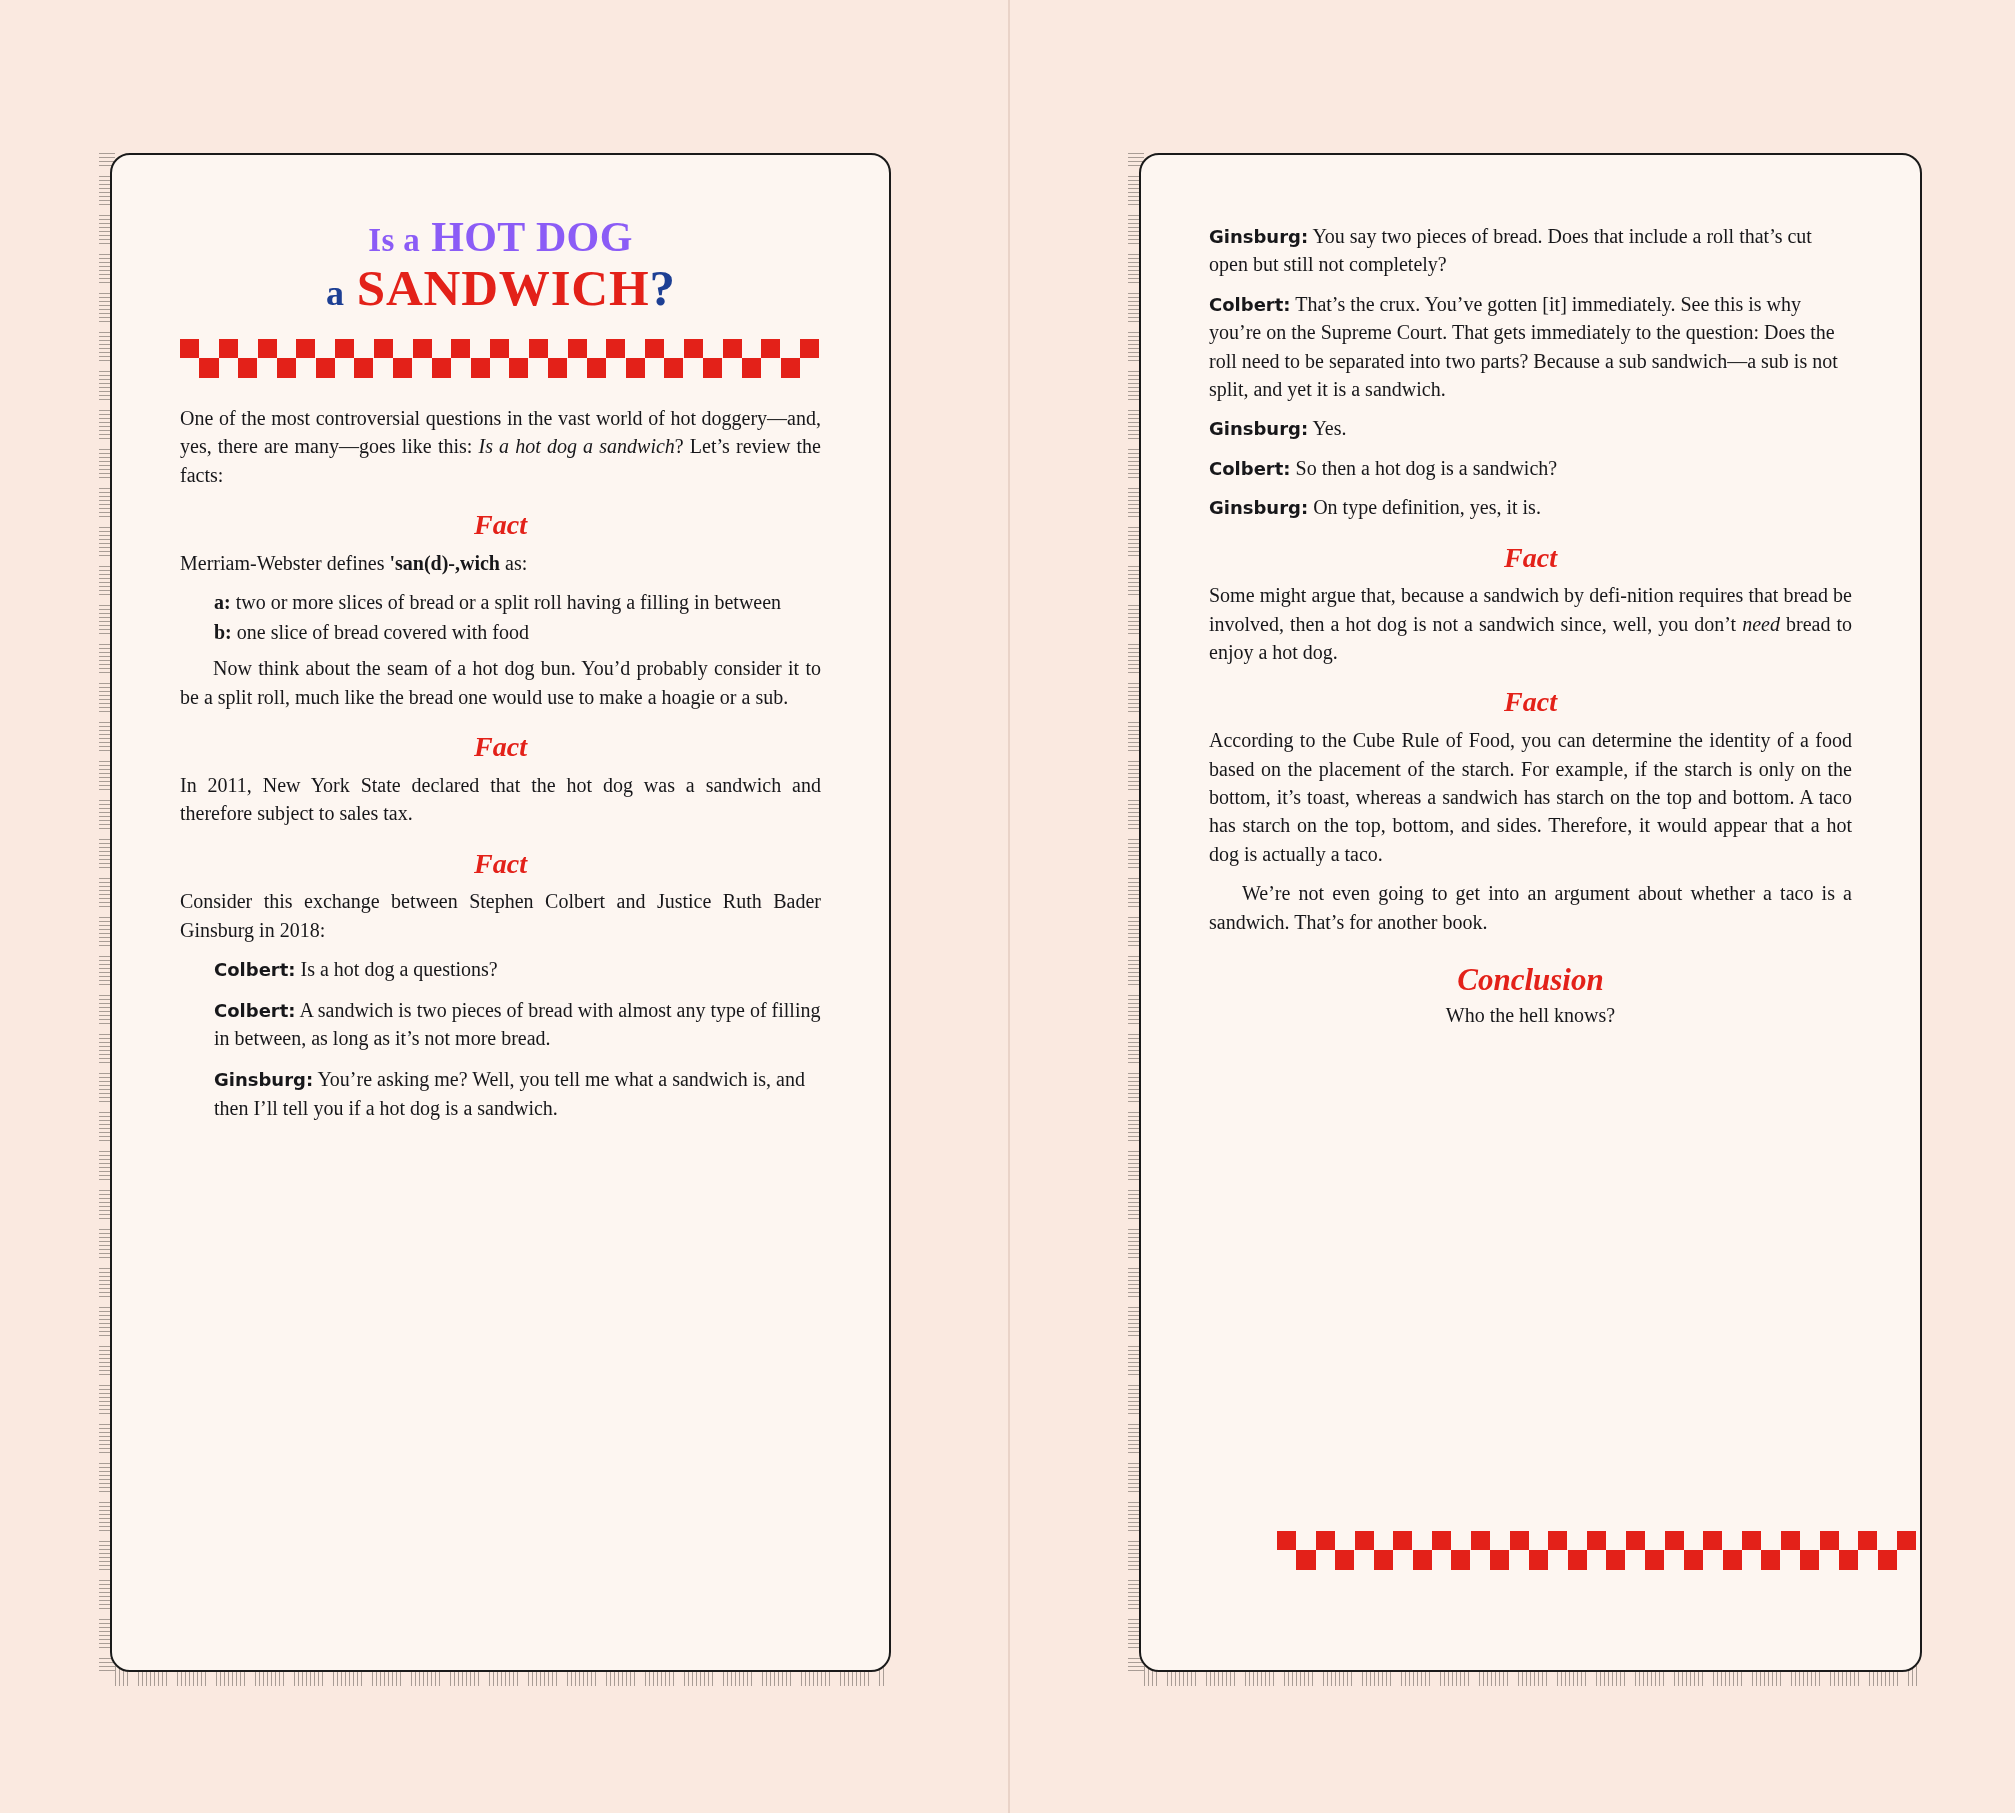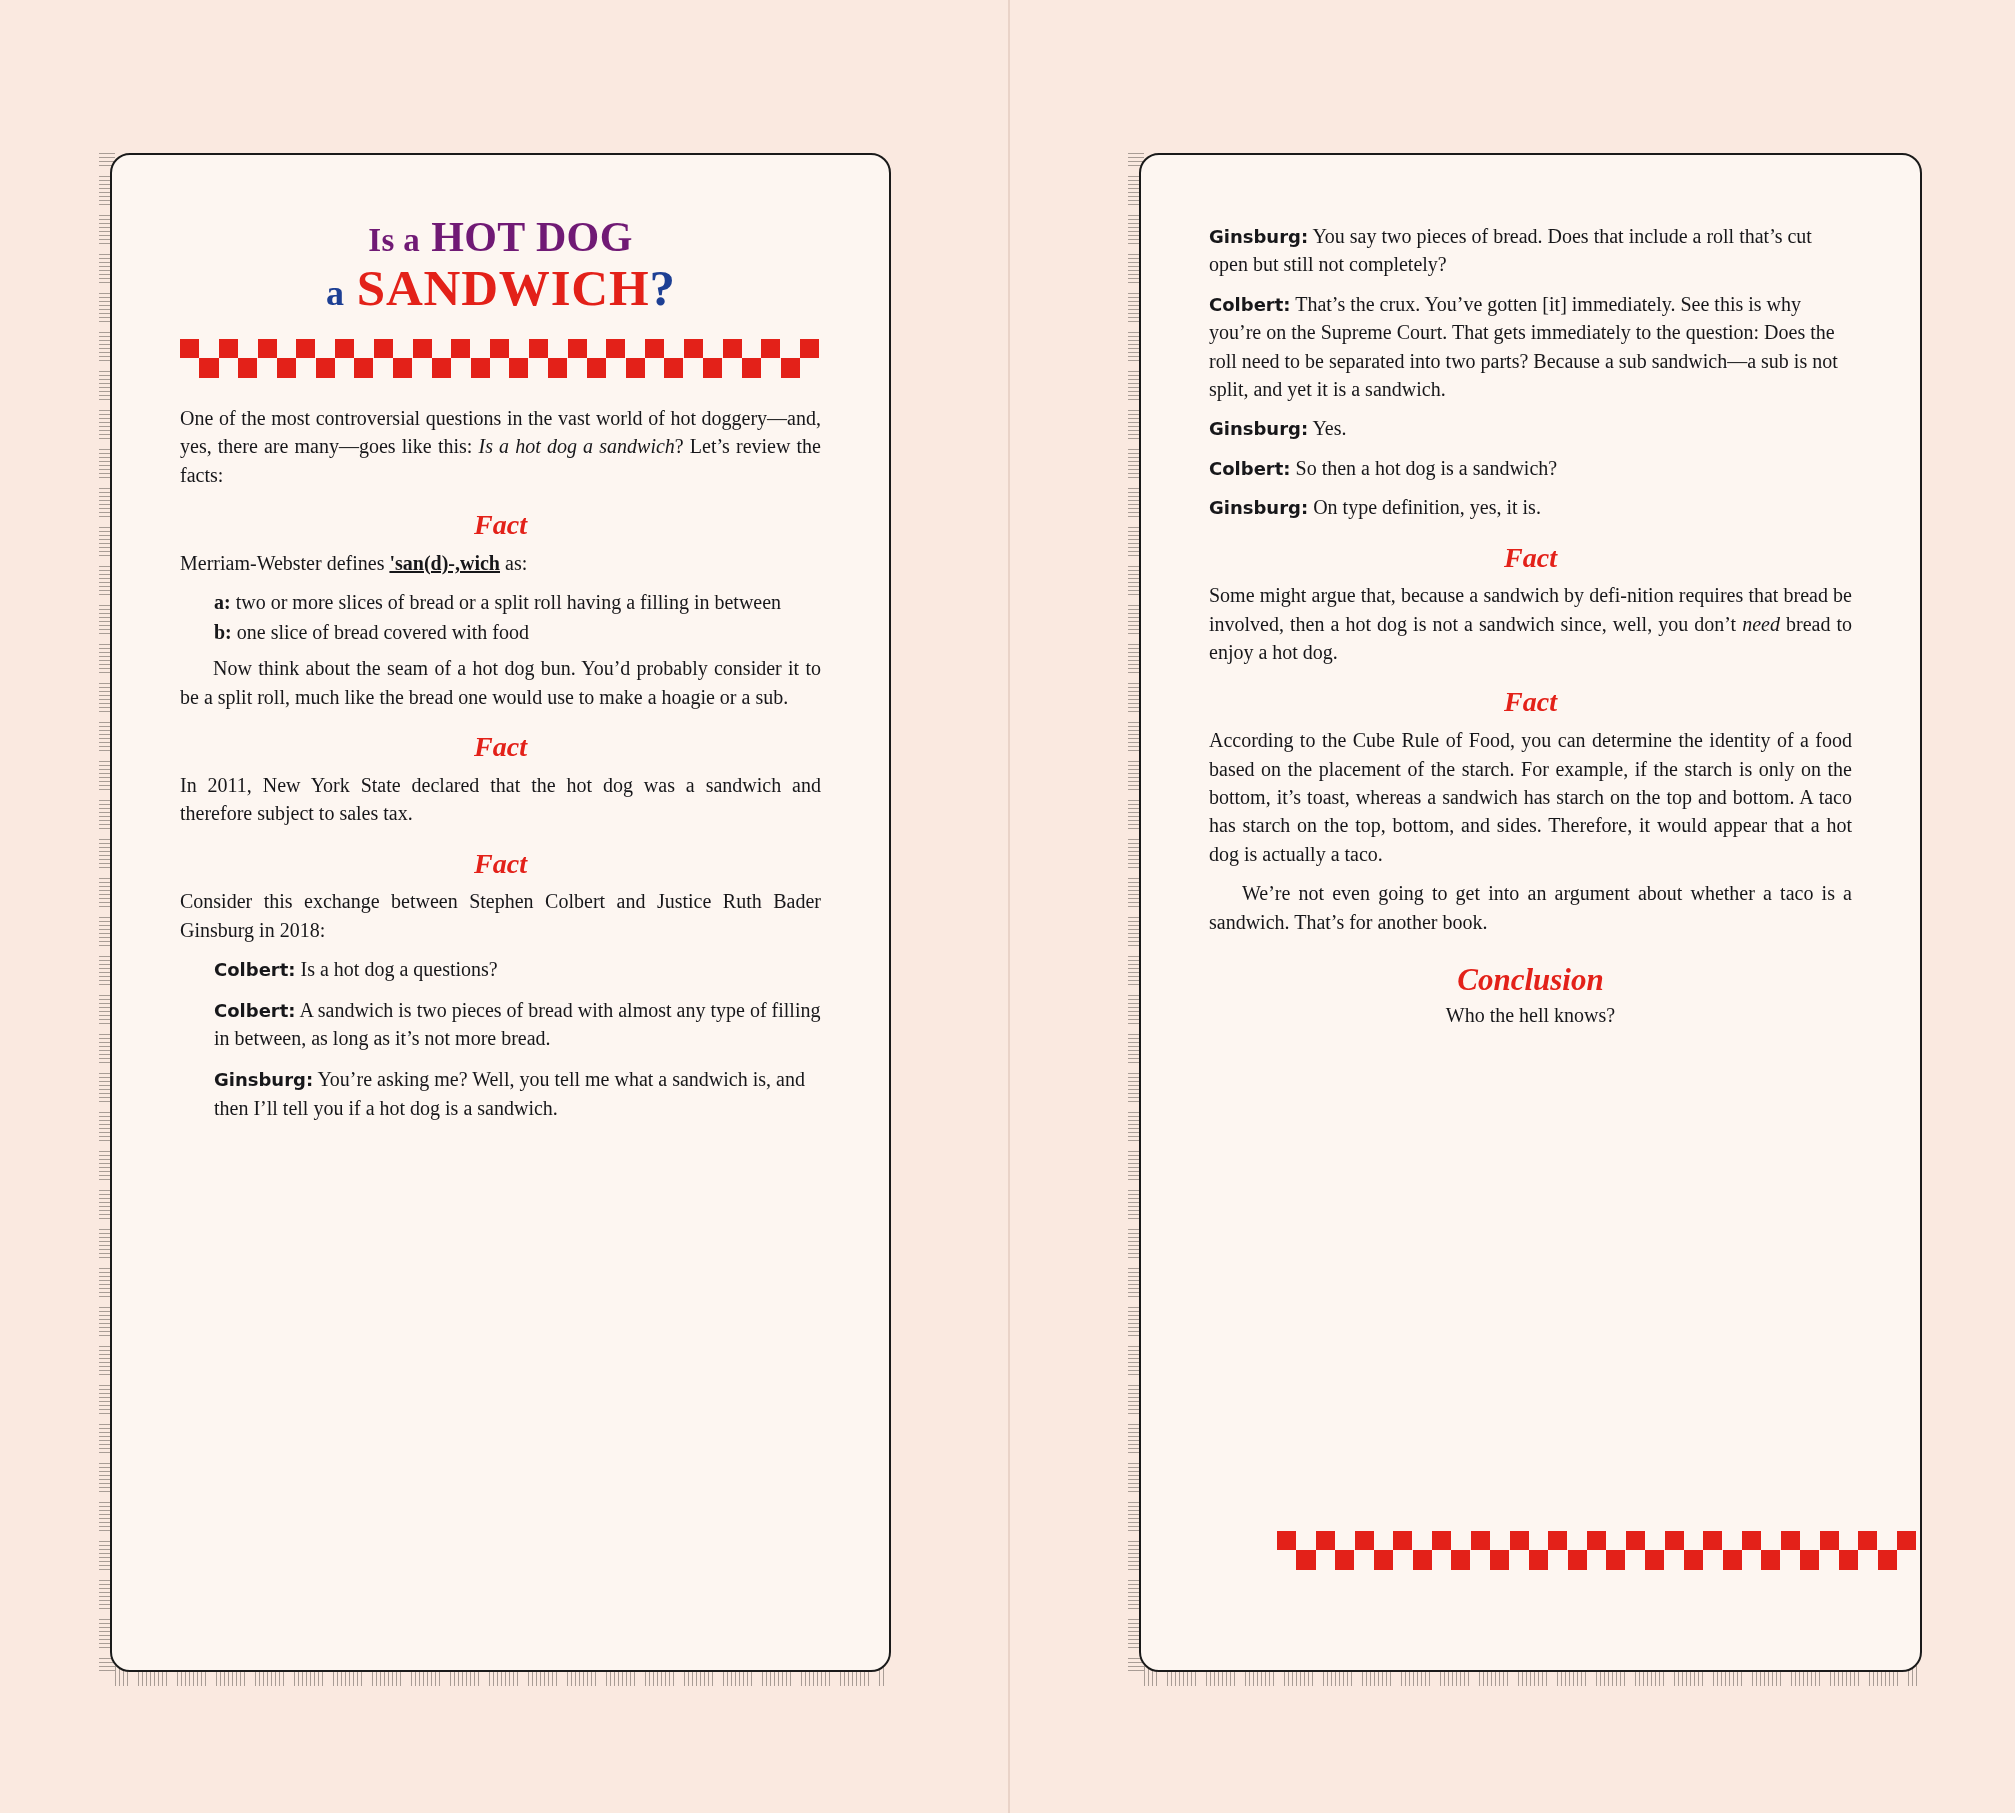--- a/index.html
+++ b/index.html
@@ -83,21 +83,21 @@
   }
 
   
   .title-block {
     margin-top: 60px;
     text-align: center;
   }
   .title-line1 {
     font-family: "Liberation Serif", serif;
     font-weight: bold;
-    color: #701a75;
+    color: #8b5cf6;
     font-size: 42px;
     letter-spacing: 0.4px;
     line-height: 1.05;
   }
   .title-line1 .small { font-size: 33px; }
   .title-line2 {
     font-weight: bold;
     font-size: 51px;
     line-height: 1.05;
     margin-top: 3.1px;
@@ -201,21 +201,21 @@
     line-height: 1.42;
     color: #17171a;
     text-align: left;
   }
   .qa .spk {
     font-family: "DejaVu Sans", sans-serif;
     font-weight: bold;
     font-size: 18px;
   }
   i, em { }
-  .phon { font-weight: bold; text-decoration: underline; }
+  .phon { font-weight: bold; }
   .right-content-top { margin-top: 67px; }
 </style>
 </head>
 <body>
 
 <div class="spread">
 
   <div class="fringe-side fringe-side-left"></div>
   <div class="fringe fringe-left"></div>
 

